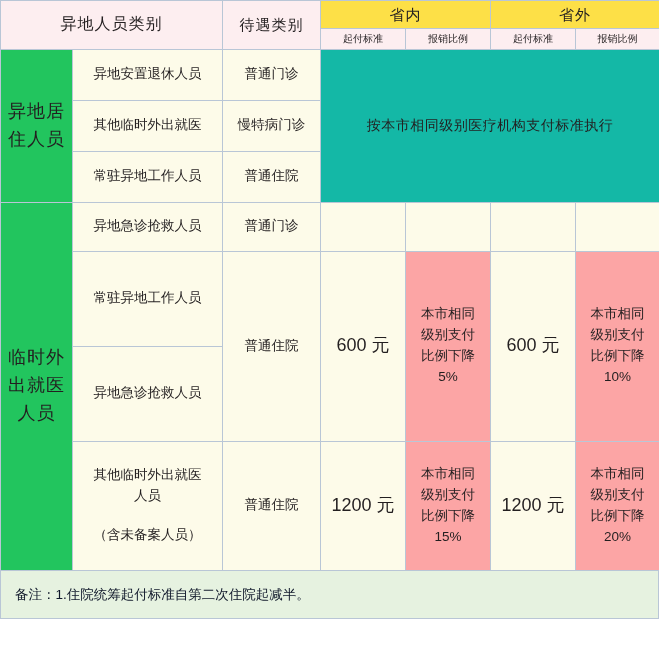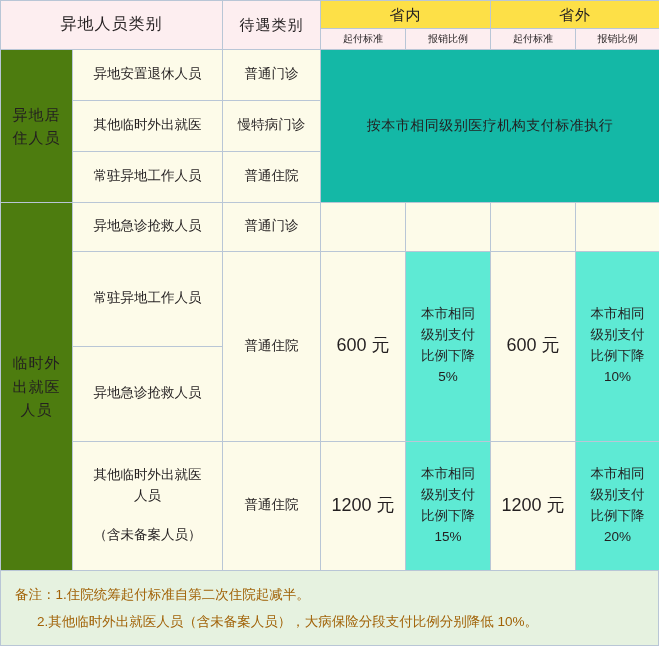--- a/index.html
+++ b/index.html
@@ -53,22 +53,22 @@
     font-weight: bold;
     letter-spacing: 1px;
   }
   .hdr-sub {
     background: #fdeef0;
     font-size: 10px;
     font-weight: bold;
   }
   
   .grp {
-    background: #4d7c0f;
-    font-size: 15px;
+    background: #22c55e;
+    font-size: 18px;
     font-weight: bold;
     letter-spacing: 1px;
     line-height: 2.0;
   }
   
   .cat {
     background: #fdfbe9;
     font-size: 13.5px;
   }
   
@@ -86,34 +86,34 @@
   
   .val {
     background: #fdfbe9;
     font-size: 13.5px;
   }
   .val-num {
     background: #fdfbe9;
     font-size: 18px;
   }
   .val-multi {
-    background: #5eead4;
+    background: #fca5a5;
     font-size: 13.5px;
     line-height: 1.85;
   }
   
   .footer {
     background: #e6f2e0;
     border: 1px solid #b9c6d6;
     border-top: none;
     box-sizing: border-box;
     width: 659px;
     padding: 10px 12px 10px 14px;
     font-size: 13.5px;
-    color: #a16207;
+    color: #0f172a;
     line-height: 2.0;
   }
   .footer div {
     white-space: nowrap;
   }
   .footer .note2 {
     padding-left: 22px;
   }
 </style>
 </head>
@@ -222,16 +222,15 @@
           <div>级别支付</div>
           <div>比例下降</div>
           <div>20%</div>
         </td>
       </tr>
     </tbody>
   </table>
 
   <div class="footer">
     <div>备注：1.住院统筹起付标准自第二次住院起减半。</div>
-    <div class="note2">2.其他临时外出就医人员（含未备案人员），大病保险分段支付比例分别降低 10%。</div>
   </div>
 
 </div>
 
 </body></html>

